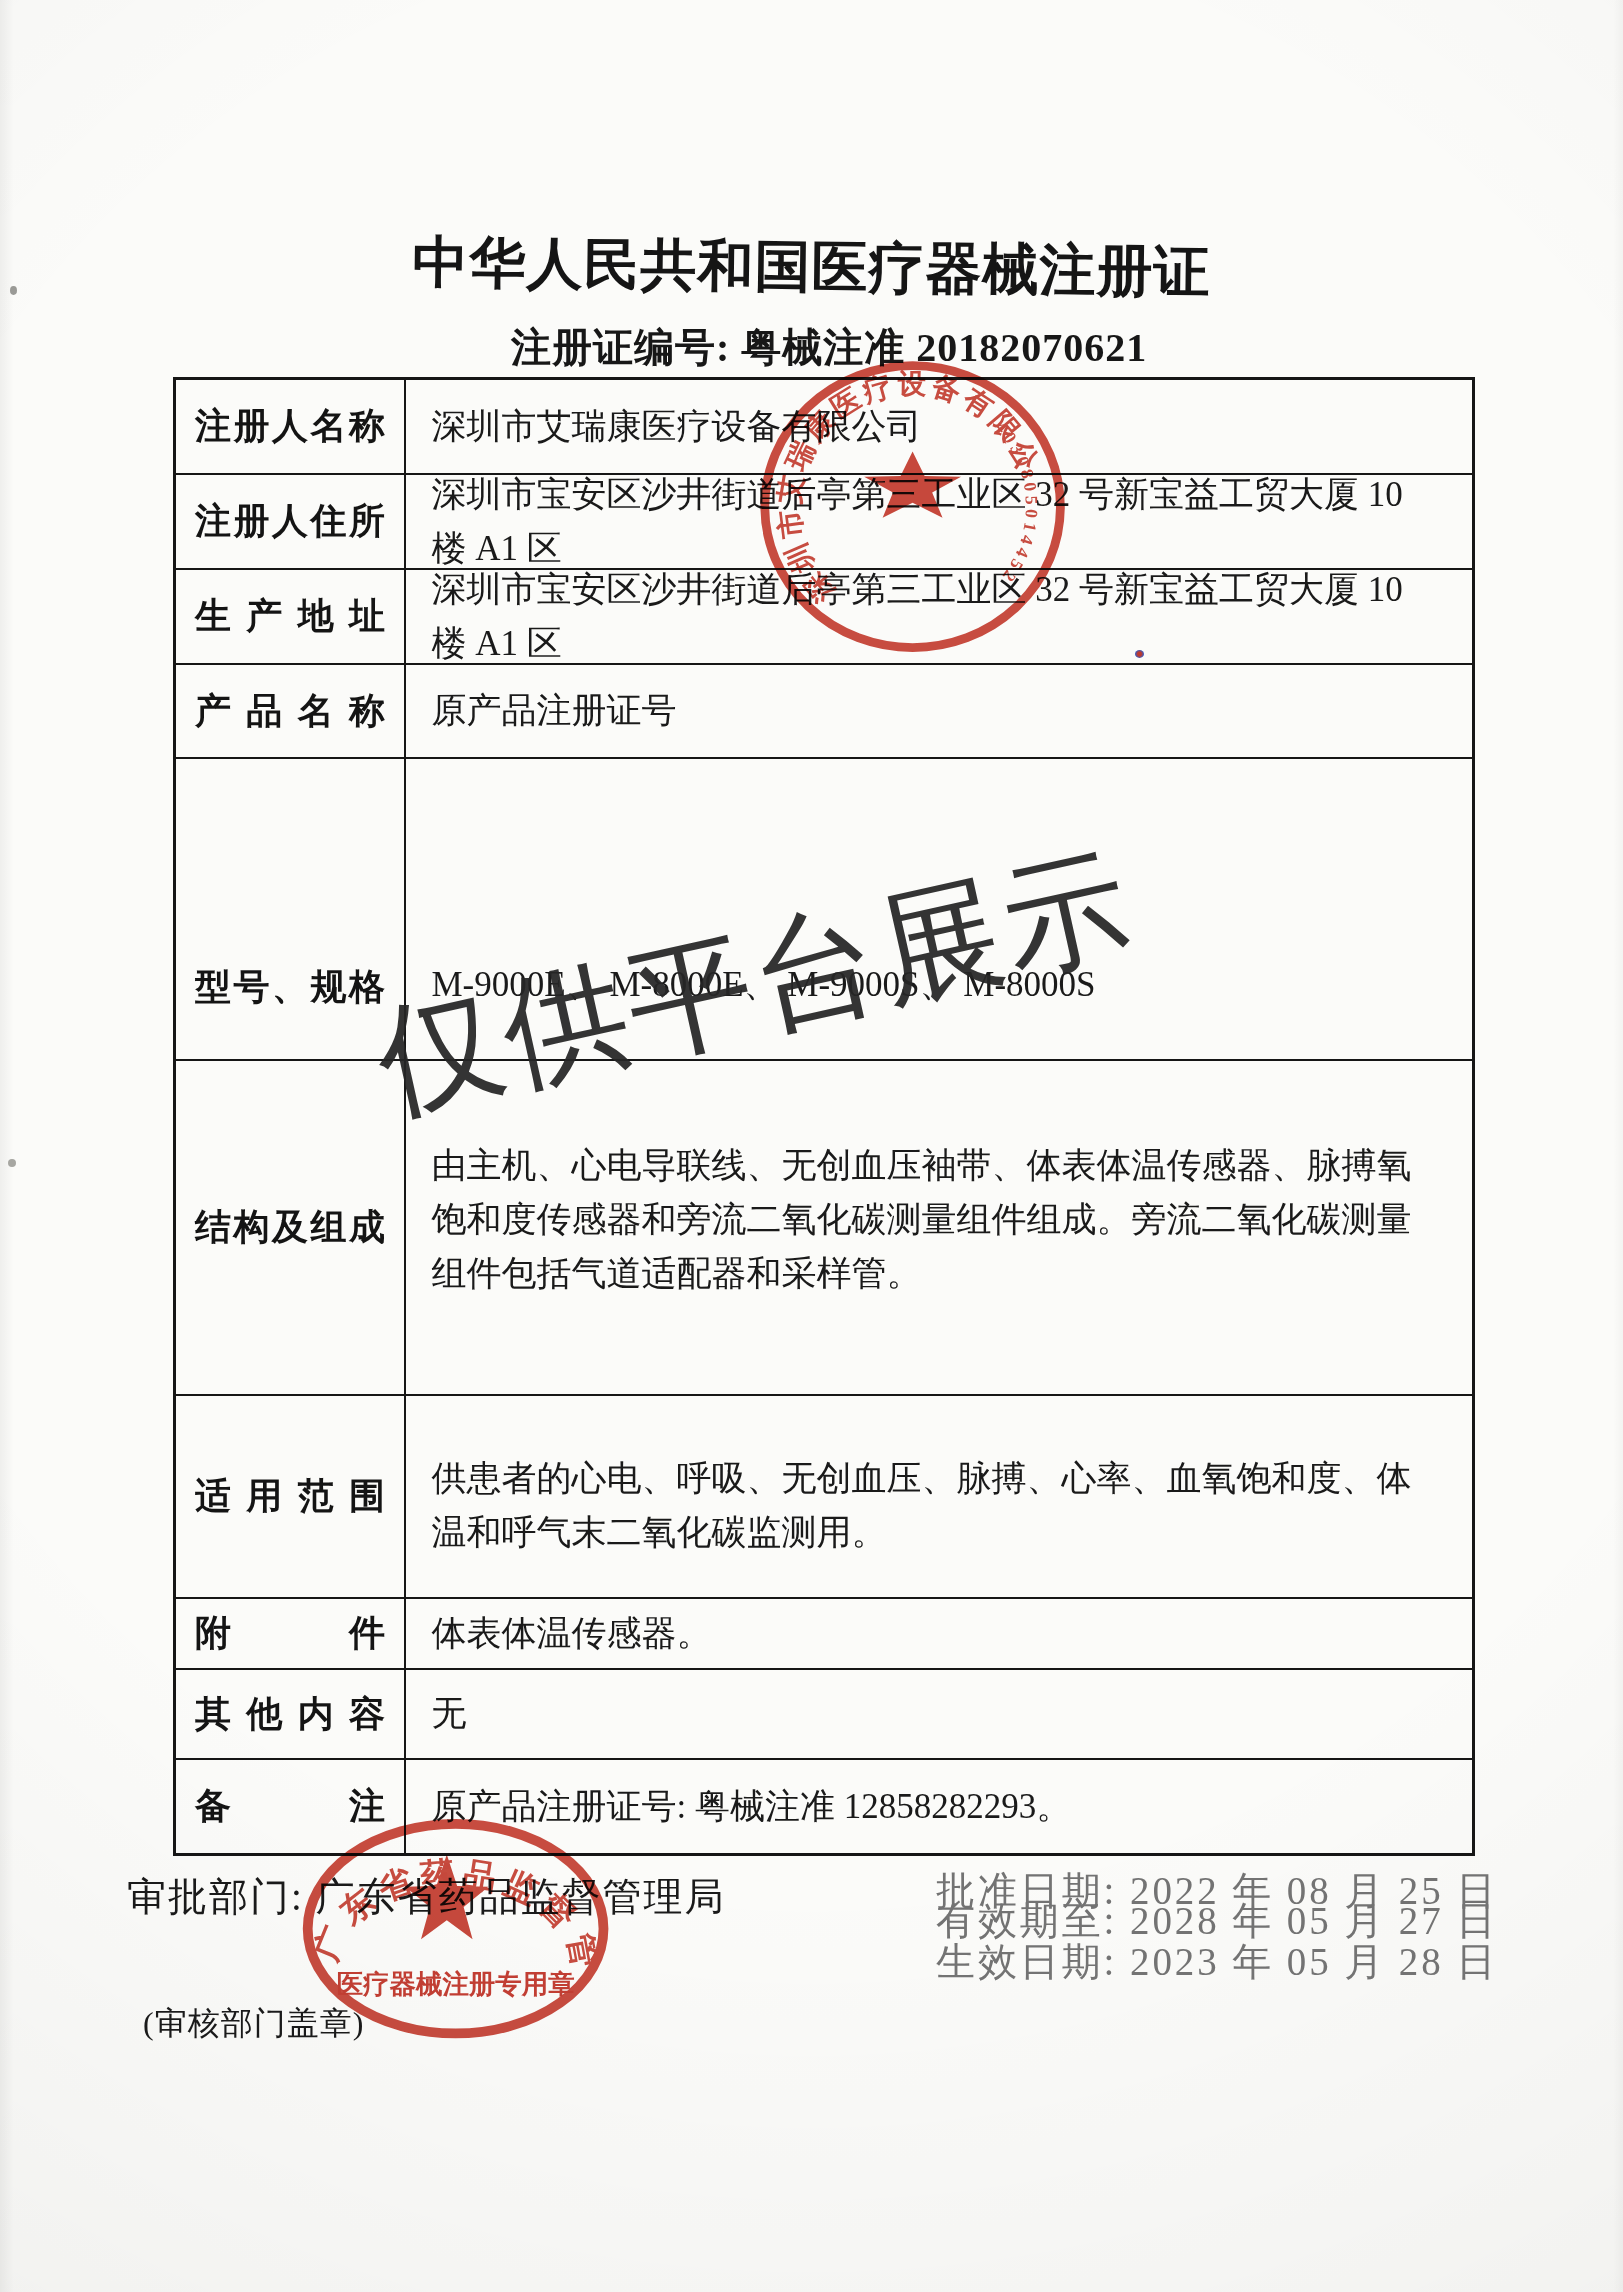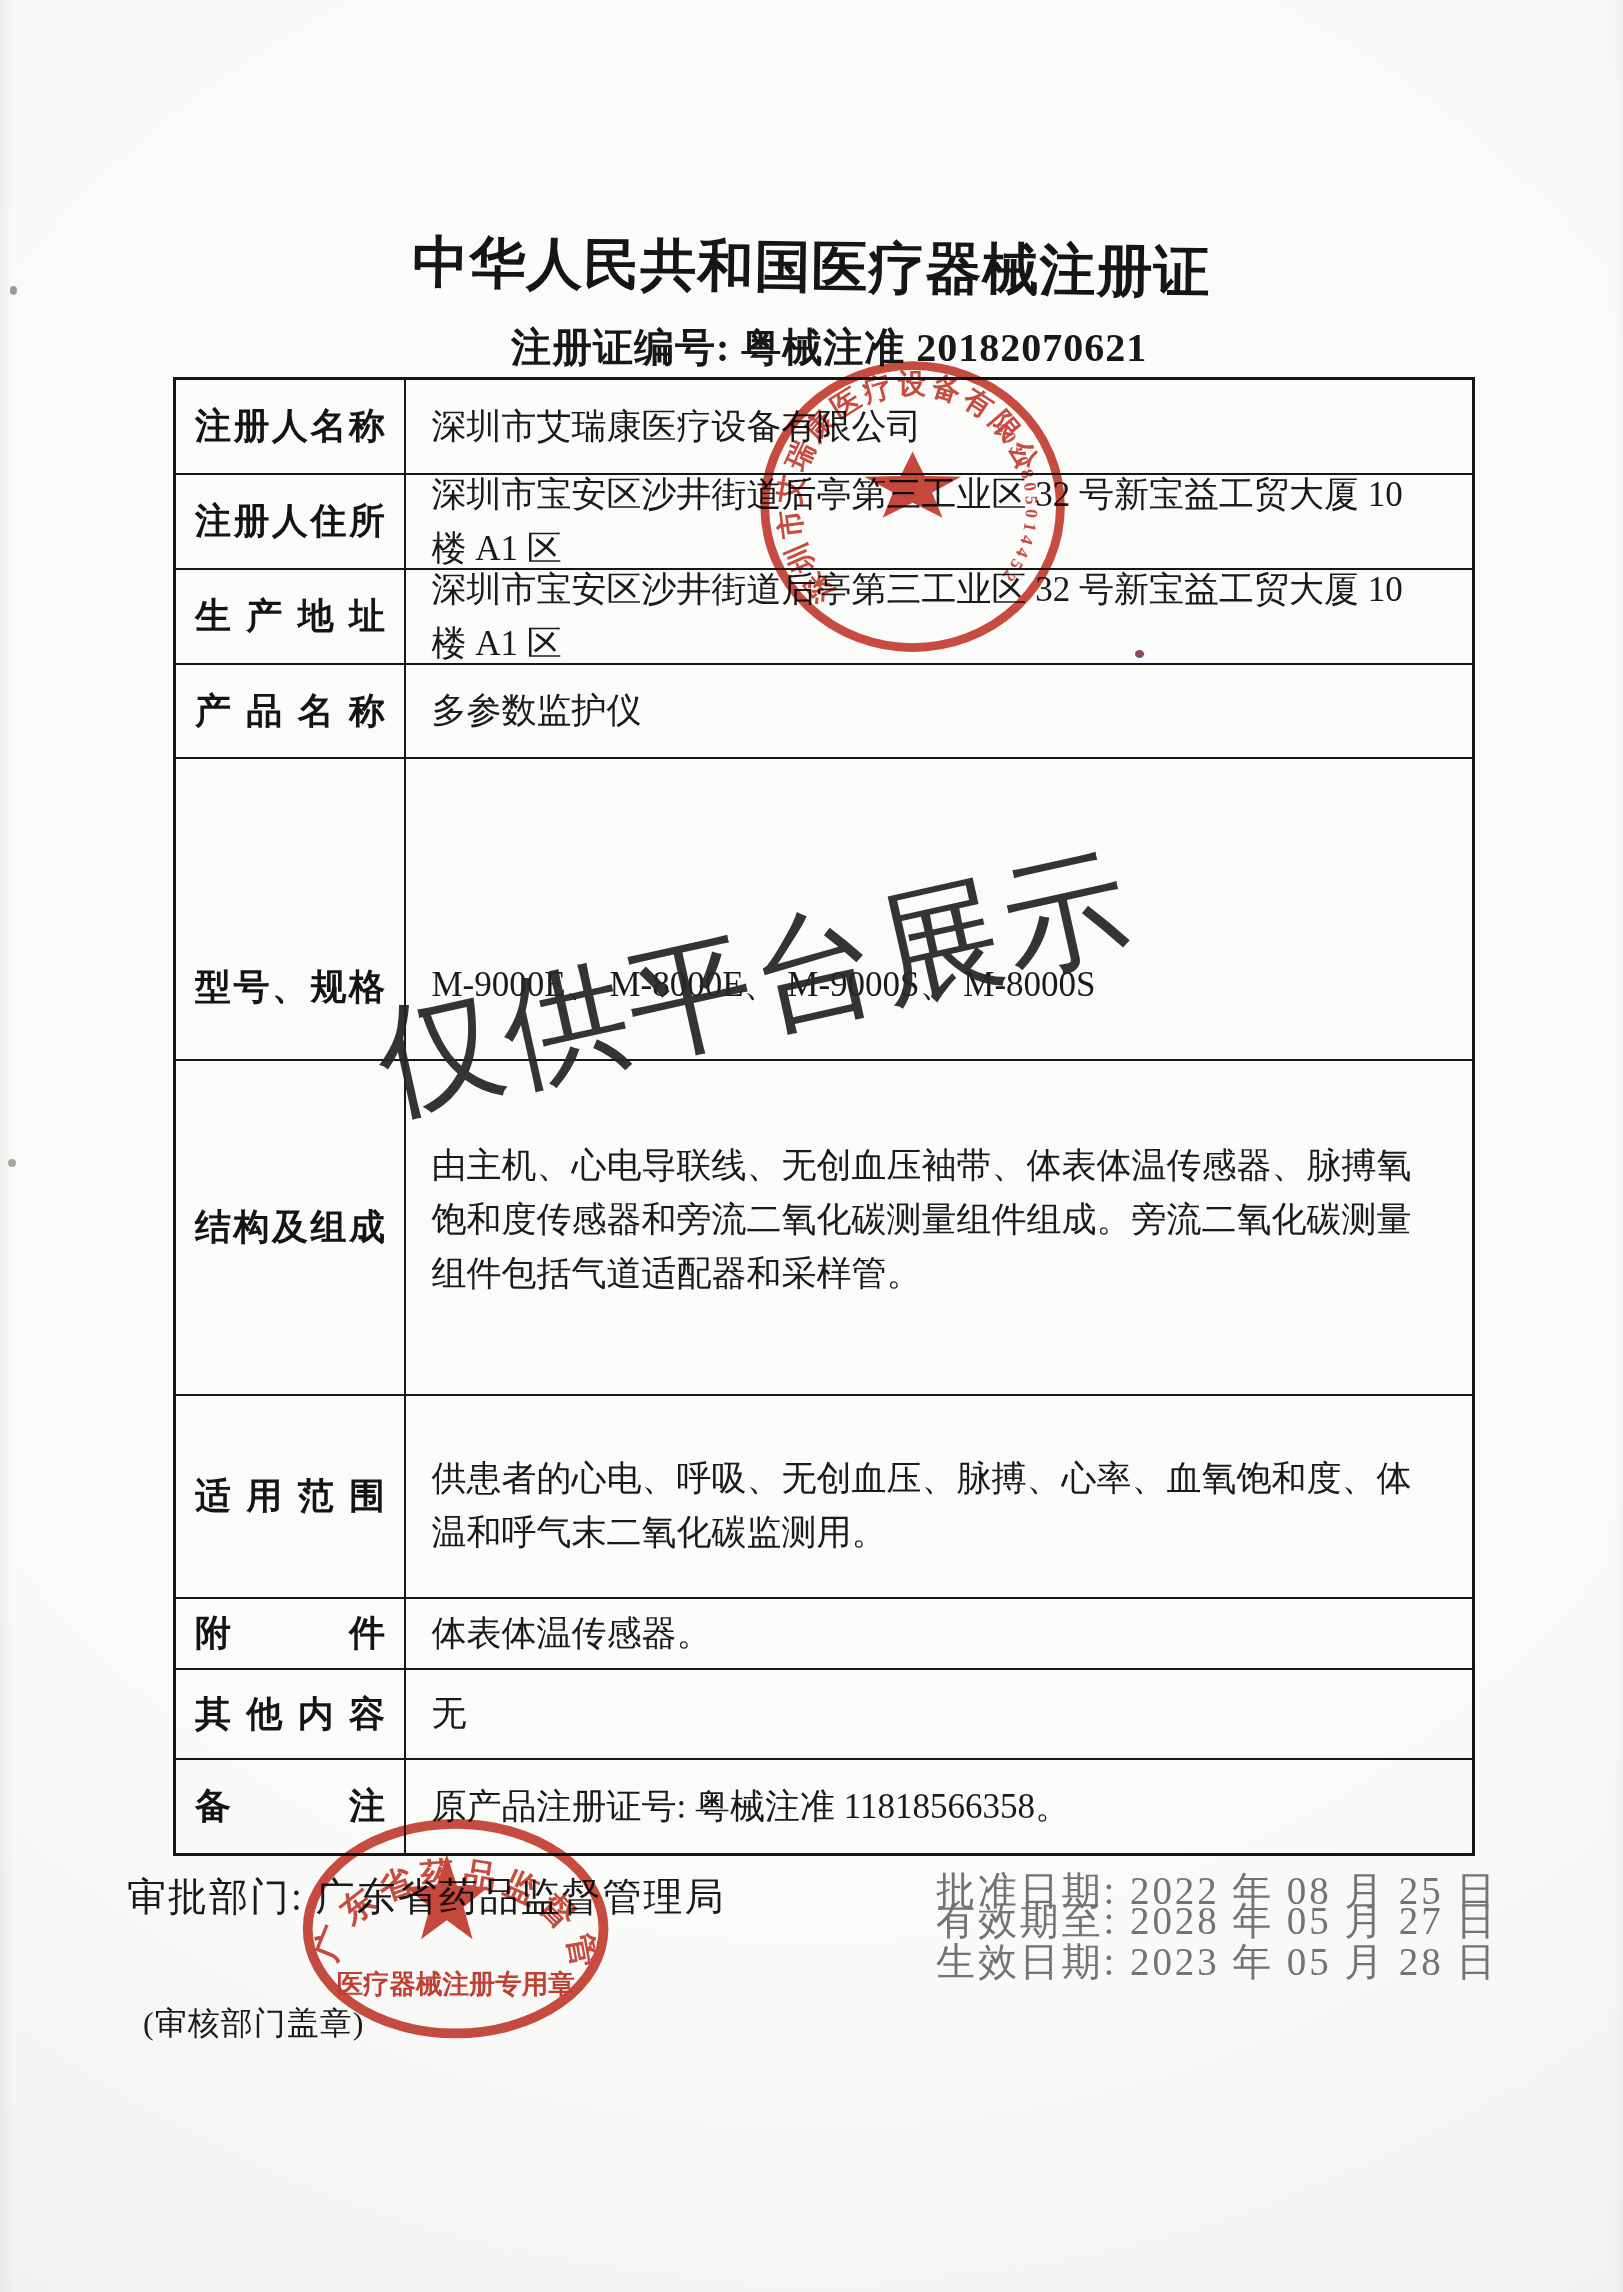--- a/index.html
+++ b/index.html
@@ -127,21 +127,21 @@
     <div class="t-row" style="height: 94px;">
       <div class="t-label">
         <div class="t-label-inner">
           <span>产</span>
           <span>品</span>
           <span>名</span>
           <span>称</span>
         </div>
       </div>
       <div class="t-value">
-        <div>多参数监护仪</div>
+        <div>原产品注册证号</div>
       </div>
     </div>
     <div class="t-row row-low" style="height: 302px;">
       <div class="t-label">
         <div class="t-label-inner">
           <span>型</span>
           <span>号</span>
           <span>、</span>
           <span>规</span>
           <span>格</span>
@@ -203,21 +203,21 @@
       </div>
     </div>
     <div class="t-row" style="height: 93px;">
       <div class="t-label">
         <div class="t-label-inner">
           <span>备</span>
           <span>注</span>
         </div>
       </div>
       <div class="t-value">
-        <div>原产品注册证号: 粤械注准 11818566358。</div>
+        <div>原产品注册证号: 粤械注准 12858282293。</div>
       </div>
     </div>
   </div>
 
 <div class="watermark">仅供平台展示</div>
 
 <svg class="seal" style="left:748px;top:351px;" width="337" height="323" viewBox="0 0 344 330">
   <defs>
     <path id="topArc" d="M 93 248 A 116 116 0 1 1 282 139" fill="none"></path>
     <path id="digitArc" d="M 250 77 A 116 116 0 0 1 234 254" fill="none"></path>

